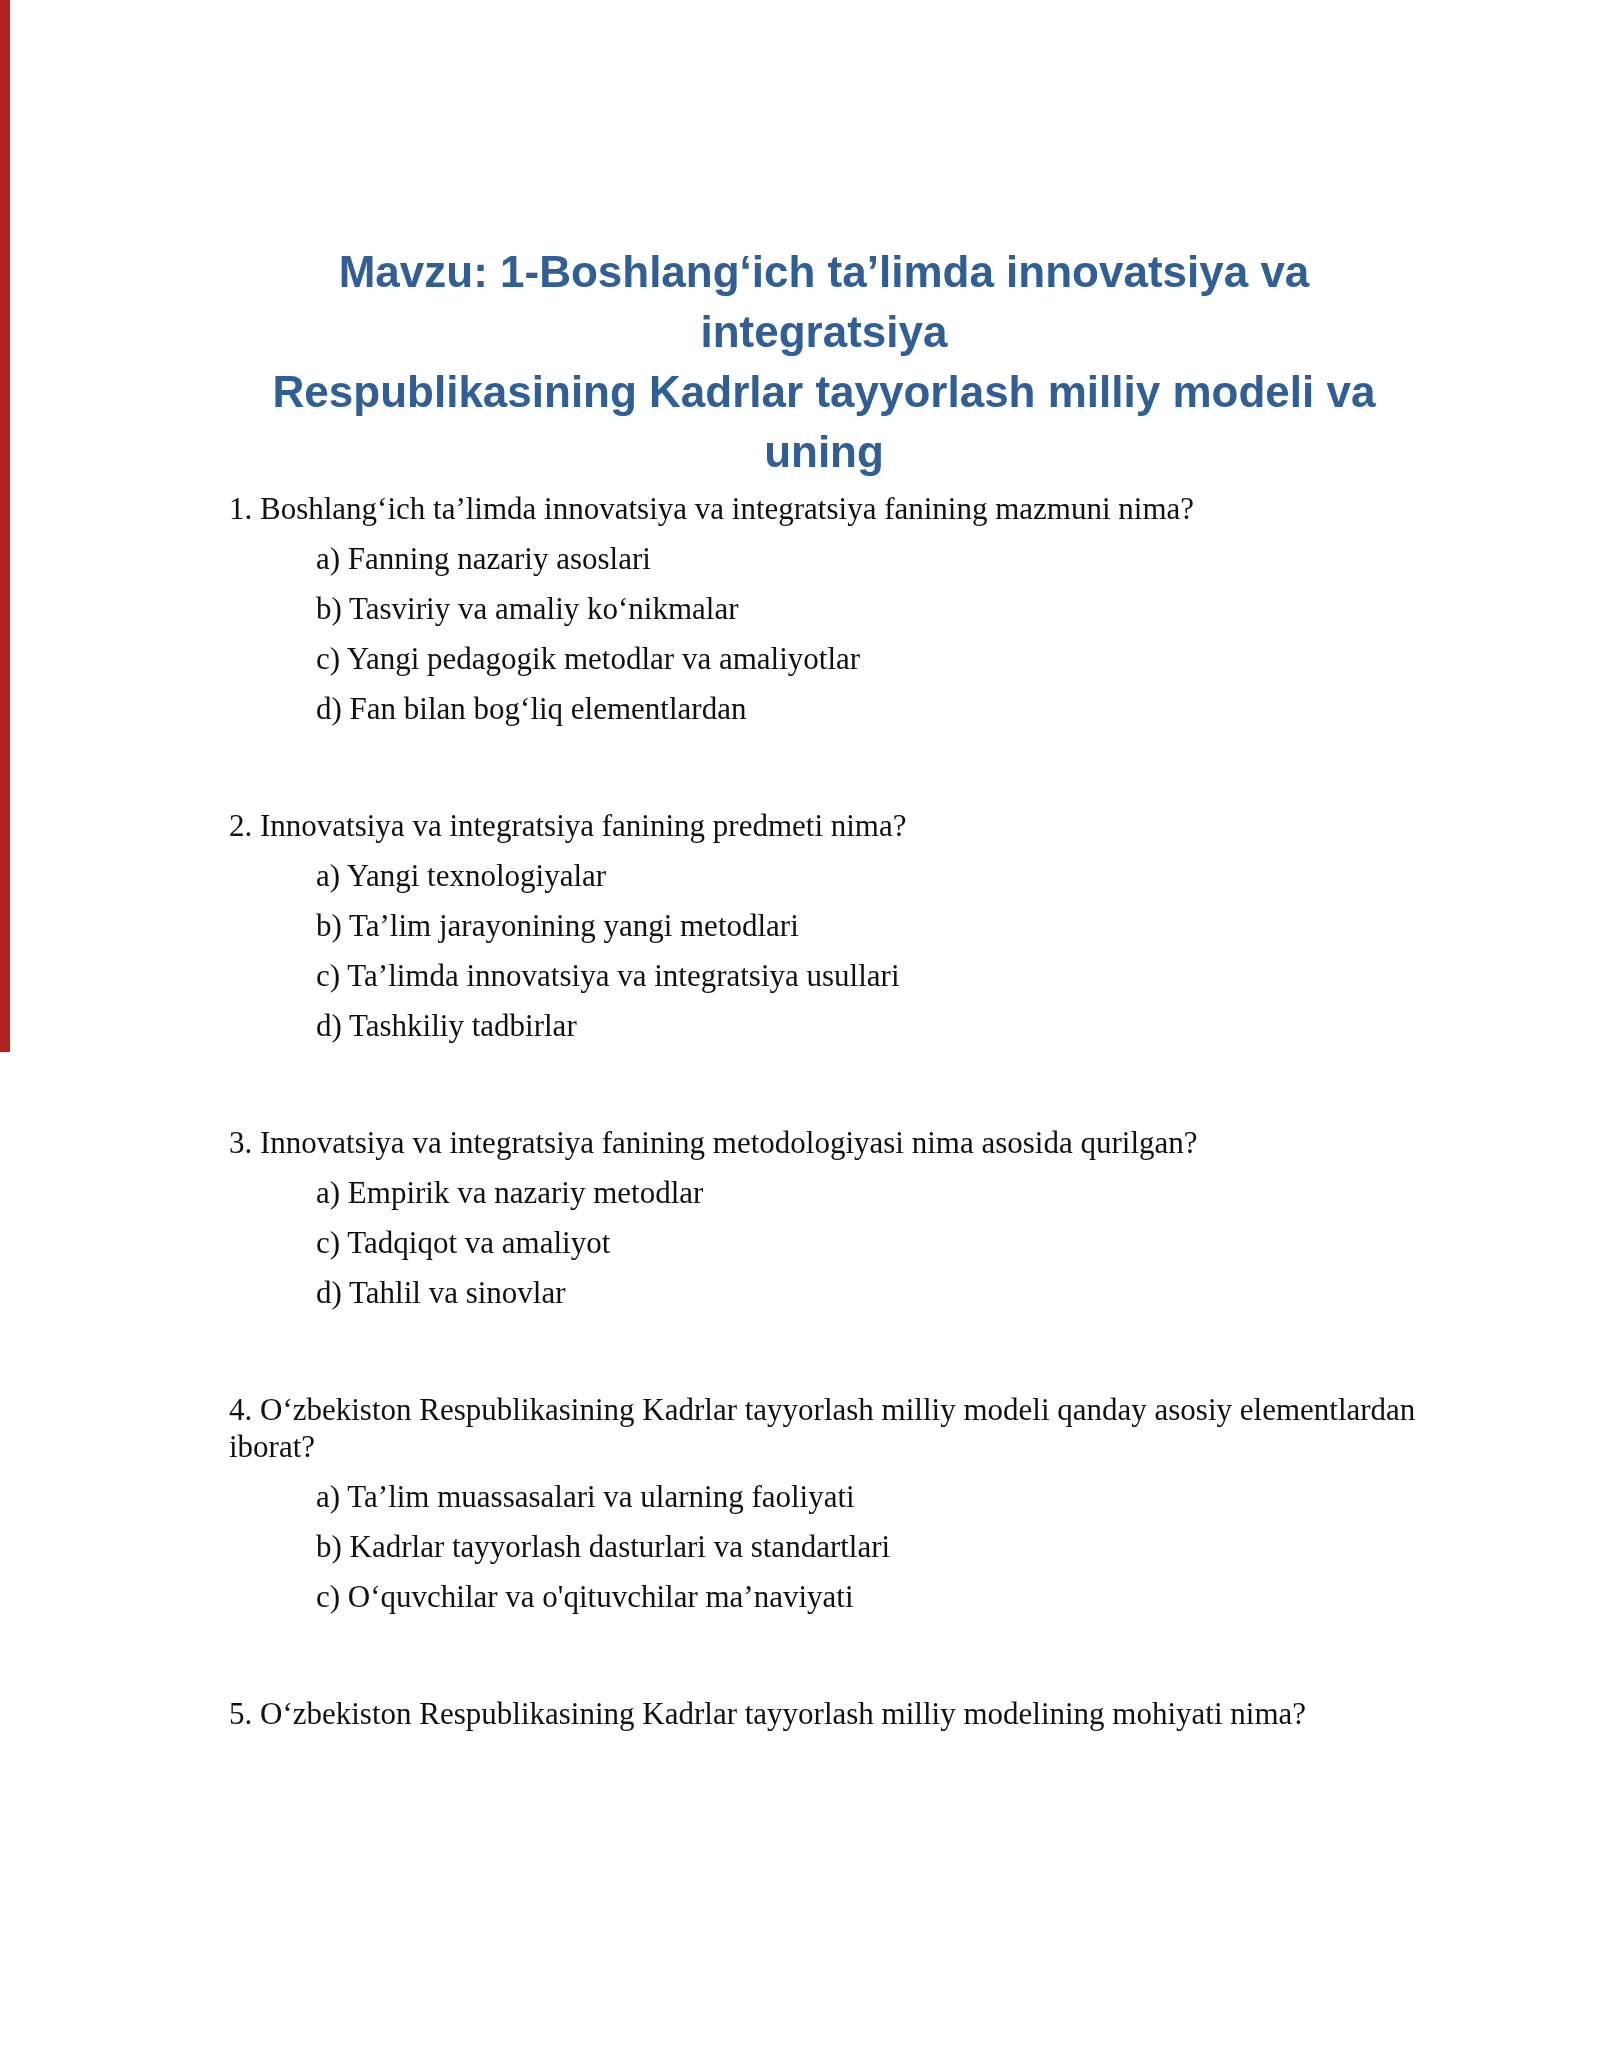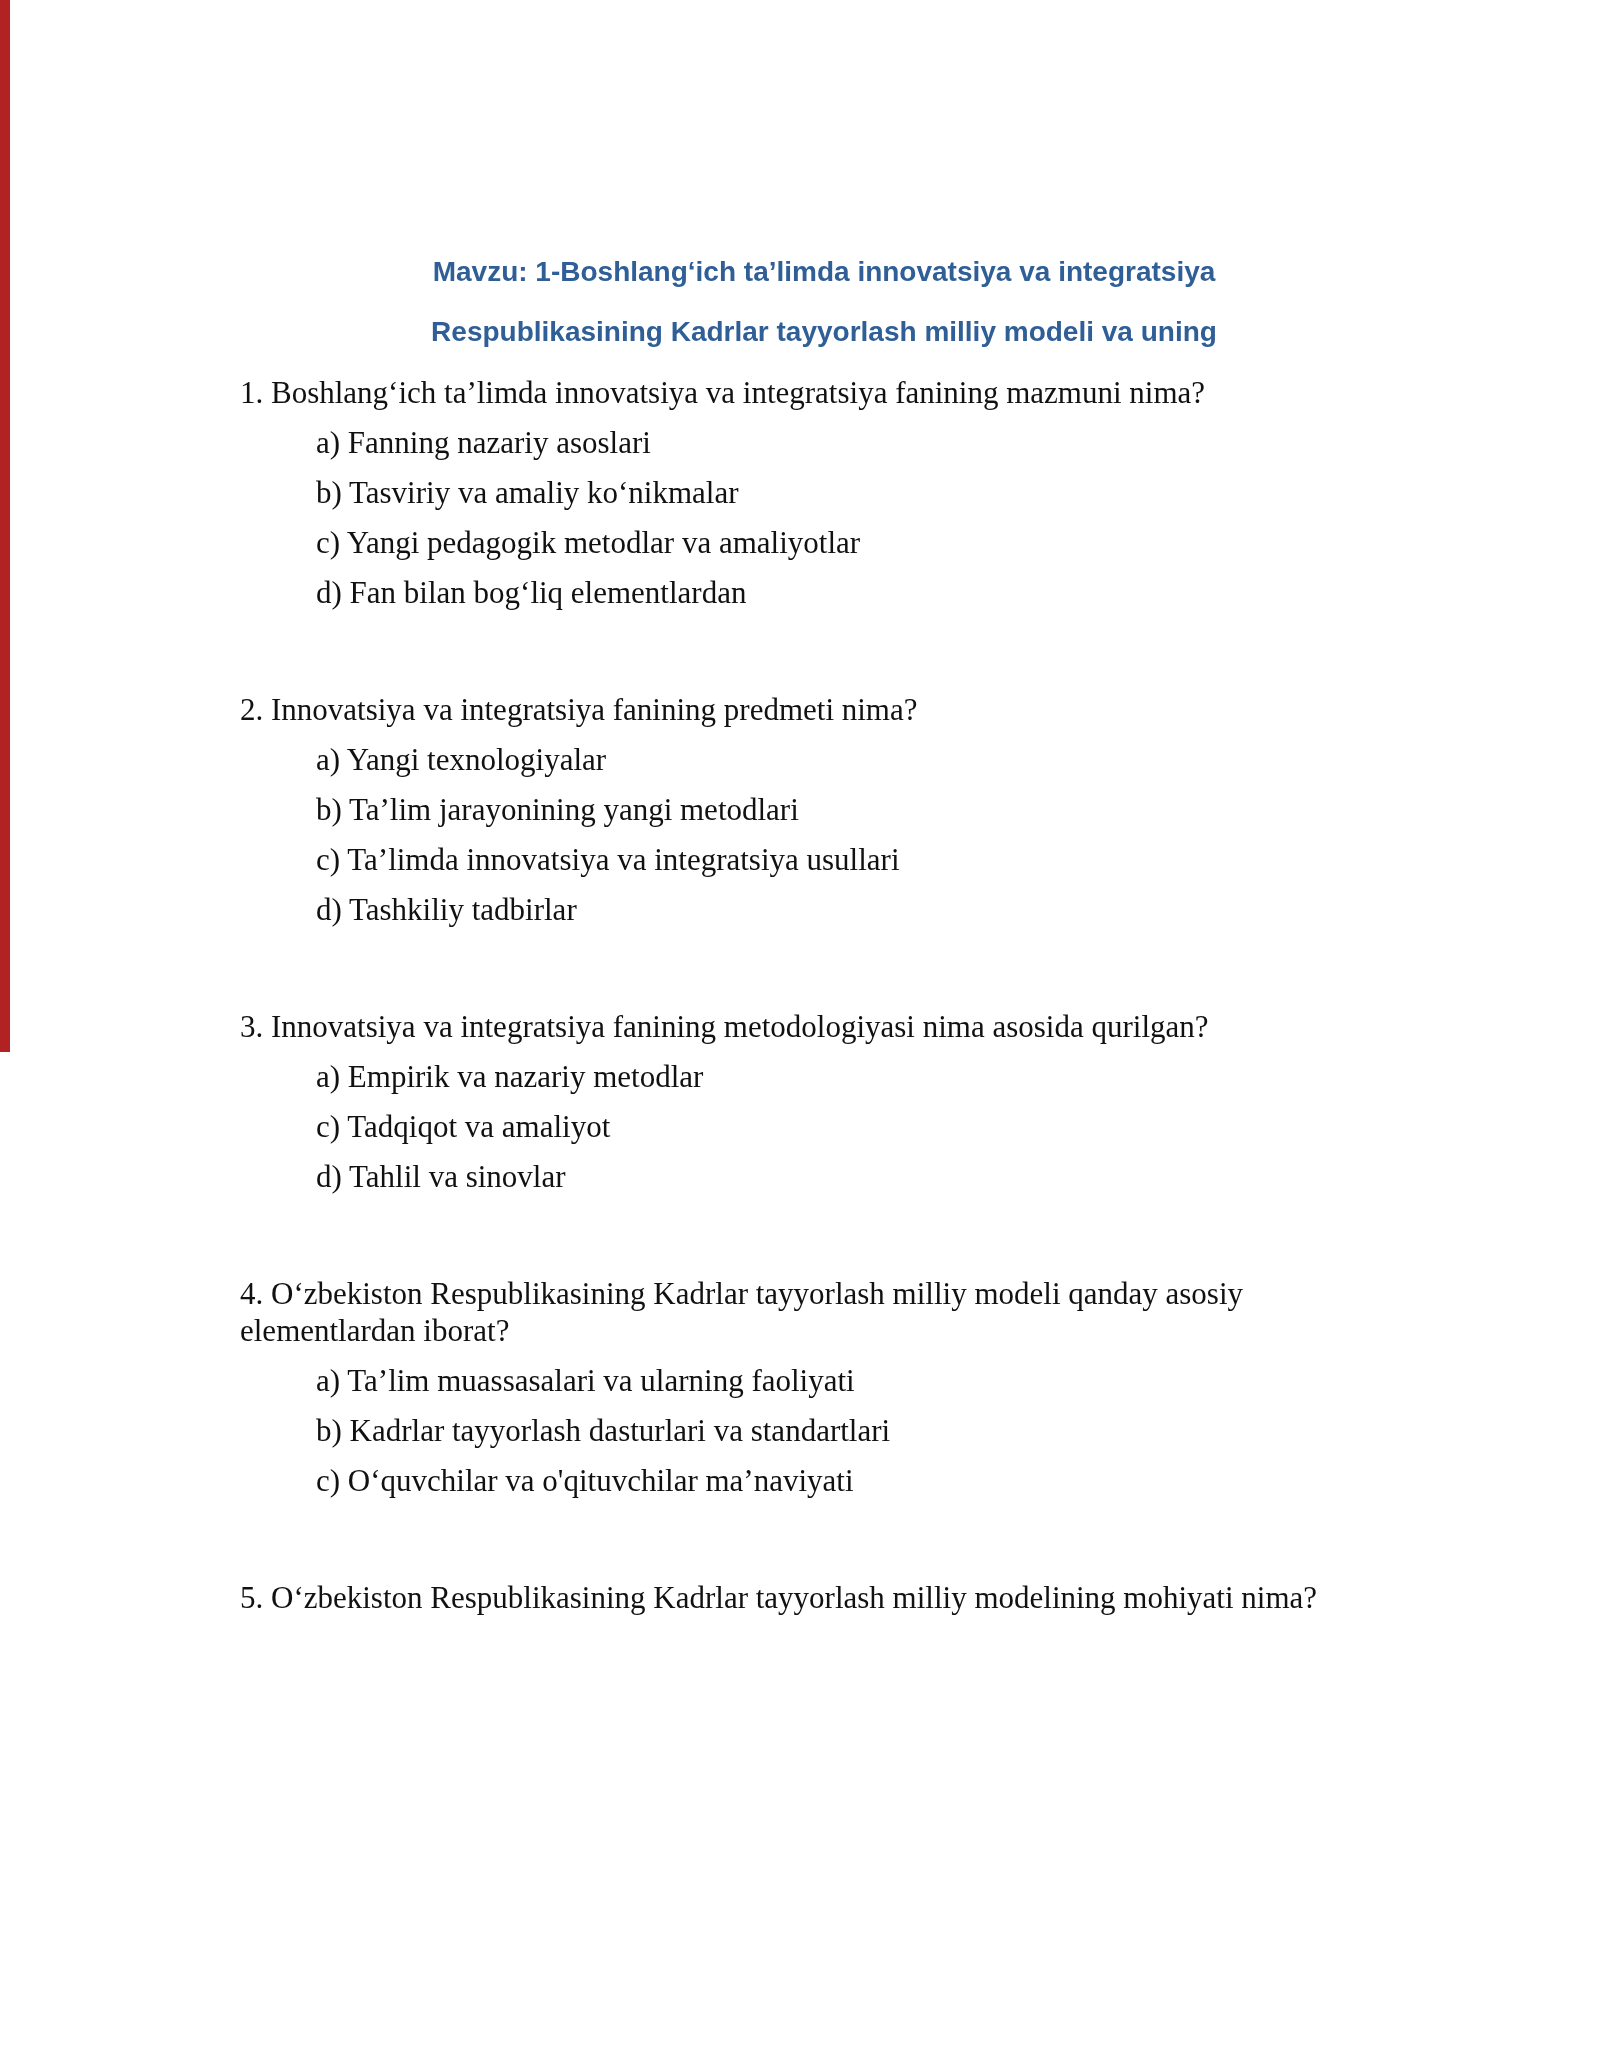--- a/index.html
+++ b/index.html
@@ -26,36 +26,36 @@
     position: absolute;
     top: 242px;
     left: 228px;
     right: 180px;
   }
   .doc-title {
     text-align: center;
     color: #2f5f96;
     font-family: "Liberation Sans", sans-serif;
     font-weight: bold;
-    font-size: 28px;
+    font-size: 44px;
   }
   .title-line {
     line-height: 60px;
     white-space: pre-wrap;
   }
   .question {
     margin-top: 80px;
     color: #111111;
     font-size: 31px;
   }
   .question.first {
     margin-top: 8px;
   }
   .q-text {
-    margin: 12px;
+    margin: 1px;
     line-height: 37px;
   }
   .option {
     margin: 14px 0 0 88px;
     line-height: 36px;
   }
   .q-text + .option {
   }
 </style>
 </head>

